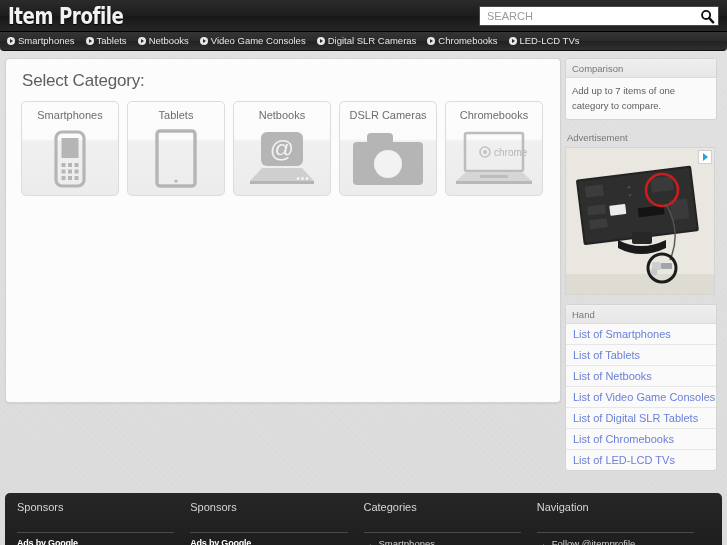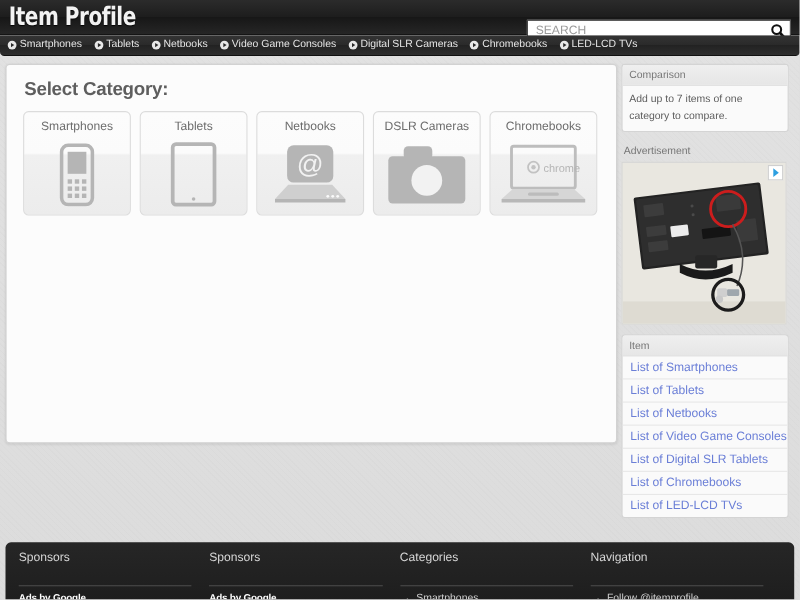--- a/index.html
+++ b/index.html
@@ -42,21 +42,21 @@
     letter-spacing: -0.5px;
     font-family: "DejaVu Sans Condensed", "Liberation Sans Narrow", "Liberation Sans", sans-serif;
     transform: scaleX(0.88);
     transform-origin: left center;
     text-shadow: 0 1px 1px rgba(0,0,0,0.9);
     white-space: nowrap;
   }
   .search-wrap {
     position: absolute;
     right: 8px;
-    top: 18px;
+    top: 6px;
     width: 240px;
     height: 20px;
     background: #fff;
     border: 1px solid #4a4a4a;
     box-sizing: border-box;
     display: flex;
     align-items: center;
   }
   .search-input {
     border: 0;
@@ -137,21 +137,21 @@
     height: 345px;
     background: #fcfcfc;
     border: 1px solid #d2d2d2;
     border-radius: 4px;
     box-sizing: border-box;
     box-shadow: 0 1px 2px rgba(0,0,0,0.07);
     padding: 10px 12px;
   }
   .panel-title {
     font-size: 17px;
-    font-weight: bold;
+    font-weight: normal;
     color: #5e5e5e;
     margin: 2px 0 10px 4px;
     letter-spacing: -0.2px;
   }
 
   
   .cards {
     display: flex;
     gap: 8px;
     margin-left: 3px;
@@ -479,21 +479,21 @@
             <circle cx="96" cy="120" r="14" fill="none" stroke="#1c1c1c" stroke-width="3"></circle>
             <rect x="86" y="114" width="9" height="8" rx="1.5" fill="#cfcfcf"></rect>
             <rect x="95" y="115" width="11" height="6" rx="1" fill="#9fa7ad"></rect>
             <circle cx="88" cy="124" r="3.4" fill="#c8c8c8"></circle>
           </svg>
           <div class="adchoices"></div>
         </div>
       </div>
 
       <div class="widget" style="margin-top:9px">
-        <div class="widget-head">Item</div>
+        <div class="widget-head">Hand</div>
         <div class="list-links">
           <a class="list-link">List of Smartphones</a>
           <a class="list-link">List of Tablets</a>
           <a class="list-link">List of Netbooks</a>
           <a class="list-link">List of Video Game Consoles</a>
           <a class="list-link">List of Digital SLR Tablets</a>
           <a class="list-link">List of Chromebooks</a>
           <a class="list-link">List of LED-LCD TVs</a>
         </div>
       </div>

